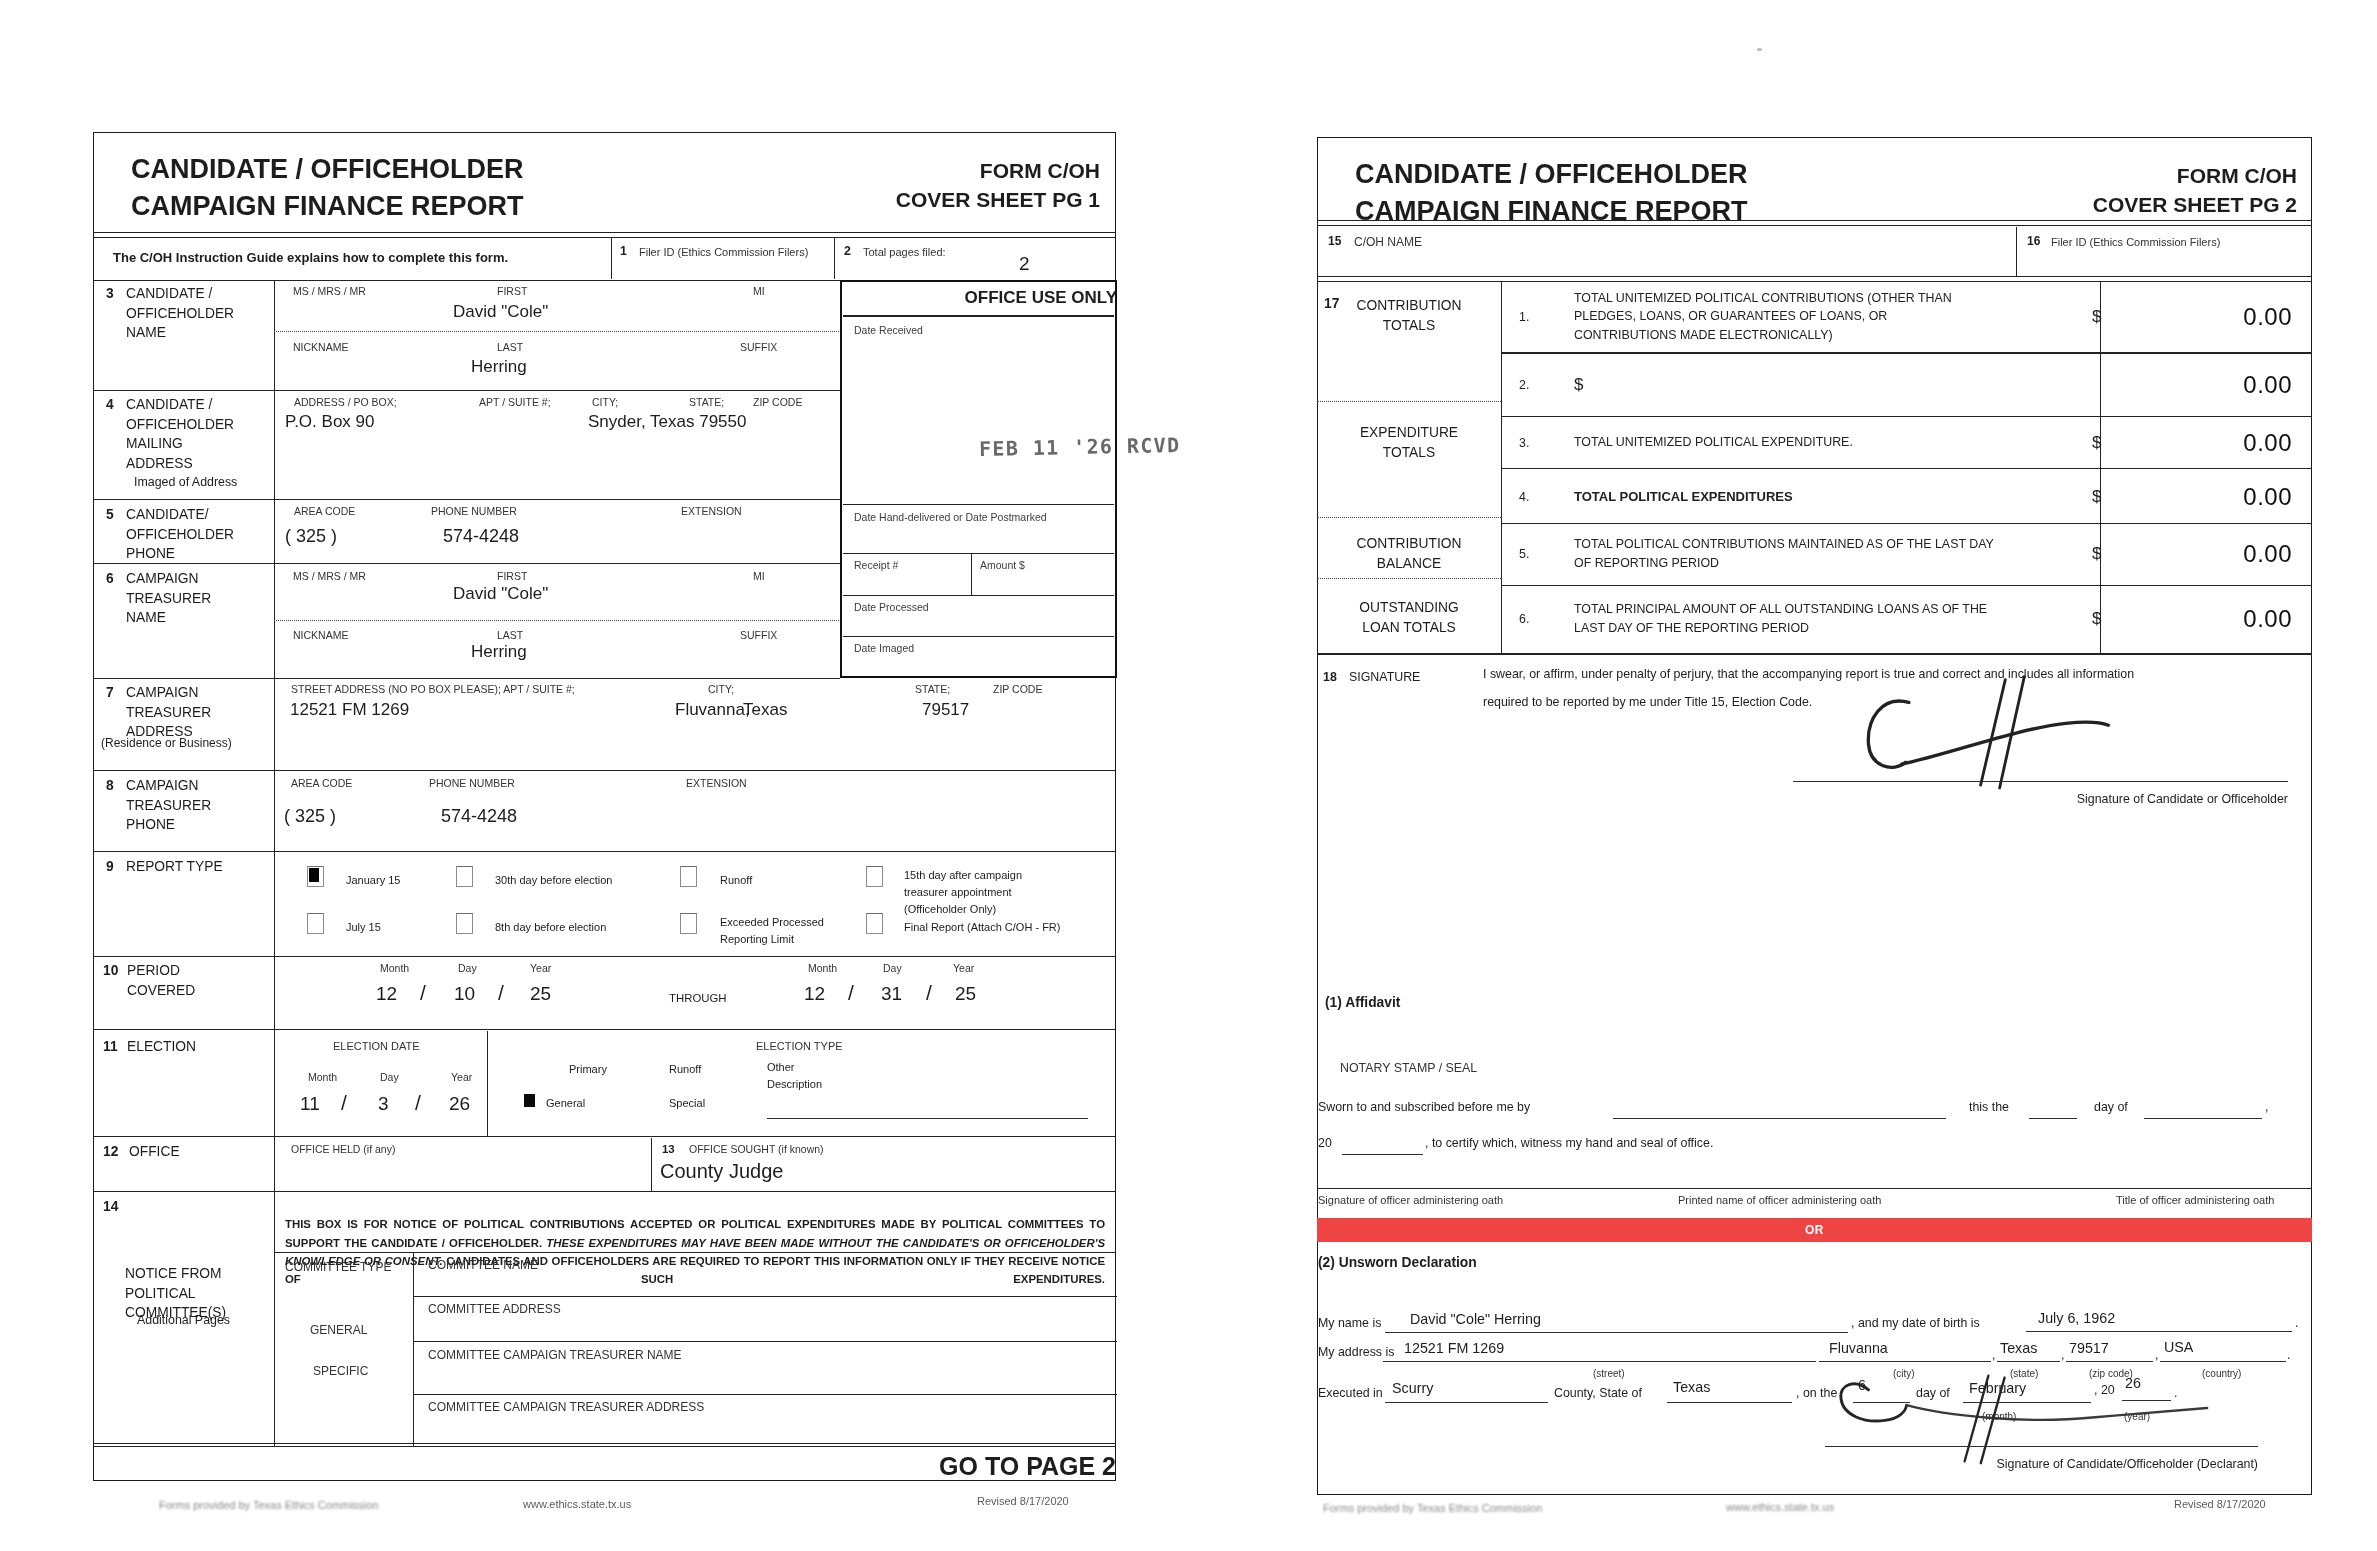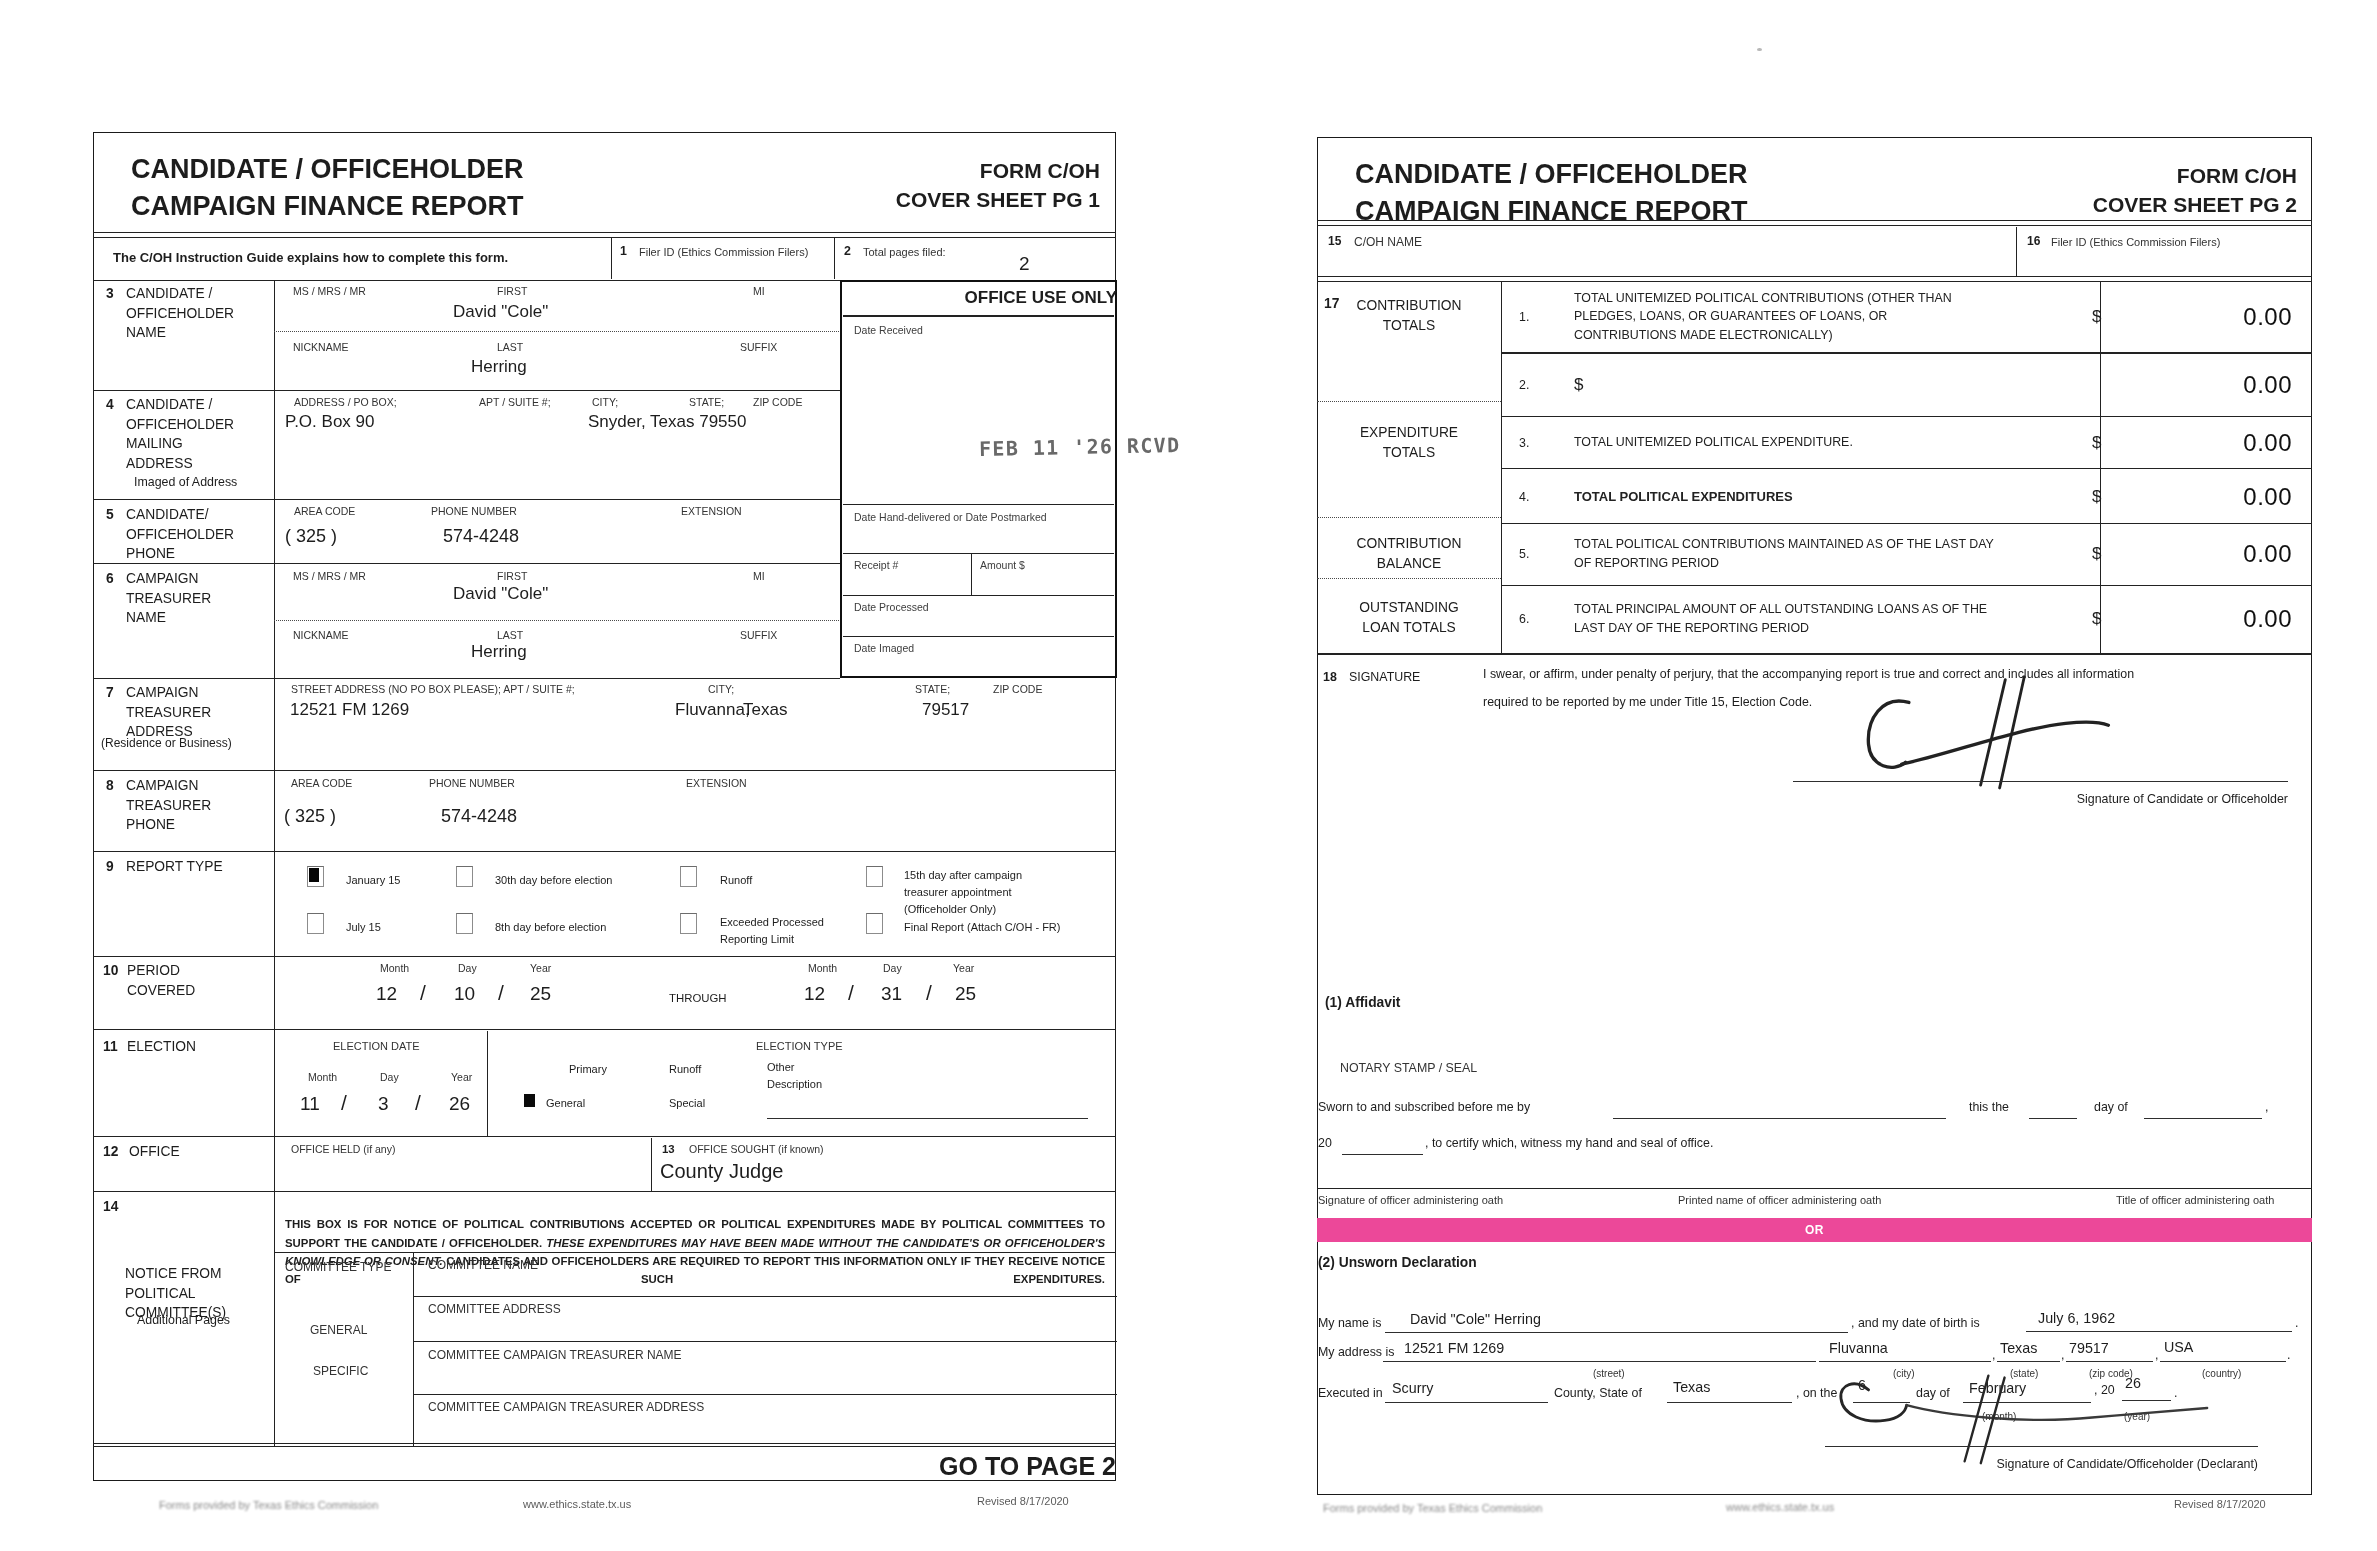--- a/index.html
+++ b/index.html
@@ -17,21 +17,21 @@
   .vl{position:absolute;background:#222;}
   .dt{position:absolute;border-top:1.4px dotted #4a4a4a;height:0;}
   .ul{position:absolute;background:#2e2e2e;height:1.4px;}
   .cb{position:absolute;width:17px;height:21px;border:1.4px solid #8c8c8c;border-top-color:#6c6c6c;background:#fff;box-sizing:border-box;}
   .cb.k::after{content:"";position:absolute;left:0.5px;top:0.5px;width:10.5px;height:14.3px;background:#050505;}
   .sq{position:absolute;width:10.5px;height:13.3px;background:#0a0a0a;}
   .office{position:absolute;border:2.9px solid #101010;background:#fff;box-sizing:border-box;}
   .stamp{position:absolute;font:600 20px "DejaVu Sans Mono",monospace;letter-spacing:1.4px;color:#555;
          transform:rotate(-1.2deg);opacity:.88;}
   .blur1{filter:blur(0.6px);opacity:.75}.blur2{filter:blur(1px);opacity:.55}
-  .orbar{position:absolute;background:#ec4899;color:#fff;display:flex;align-items:center;justify-content:center;}
+  .orbar{position:absolute;background:#ef4444;color:#fff;display:flex;align-items:center;justify-content:center;}
   .r17{position:absolute;left:1503px;width:808px;display:flex;align-items:center;box-sizing:border-box;}
   .r17n{width:71px;padding-left:16px;font:500 12.4px "Liberation Sans",sans-serif;box-sizing:border-box;}
   .r17t{width:518px;font:500 12.4px/1.5 "Liberation Sans",sans-serif;color:#222;}
   .r17t .bb{display:block;font:700 13px/1.5 "Liberation Sans",sans-serif;white-space:pre-line;}
   .r17t .nn{display:block;white-space:pre-line;}
   .r17d{width:43px;font:400 17px "Liberation Sans",sans-serif;}
   .r17v{flex:1;text-align:right;padding-right:19px;font:400 24px "Liberation Sans",sans-serif;letter-spacing:0.5px;color:#111;}
   .glab{position:absolute;left:1317px;width:184px;text-align:center;font:400 13.8px/1.42 "Liberation Sans",sans-serif;white-space:pre-line;}
   svg{position:absolute;overflow:visible}
   .speck{position:absolute;width:4.8px;height:3.3px;border-radius:50%;background:#888;opacity:.6;}

